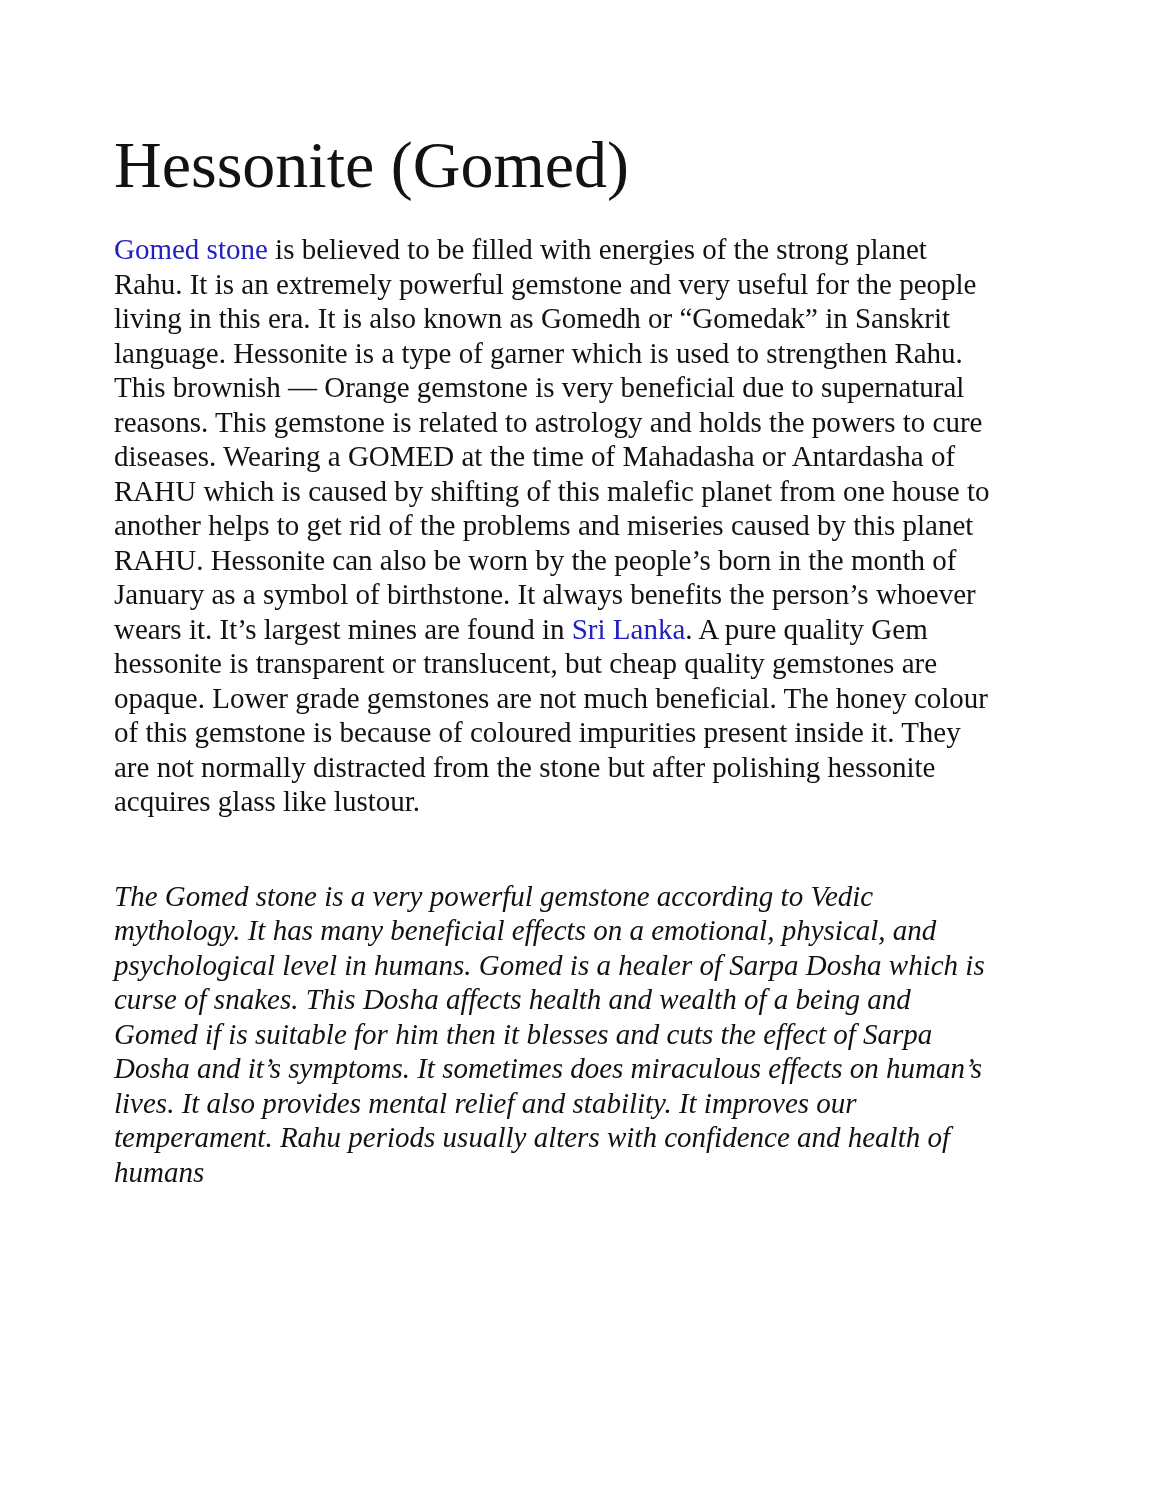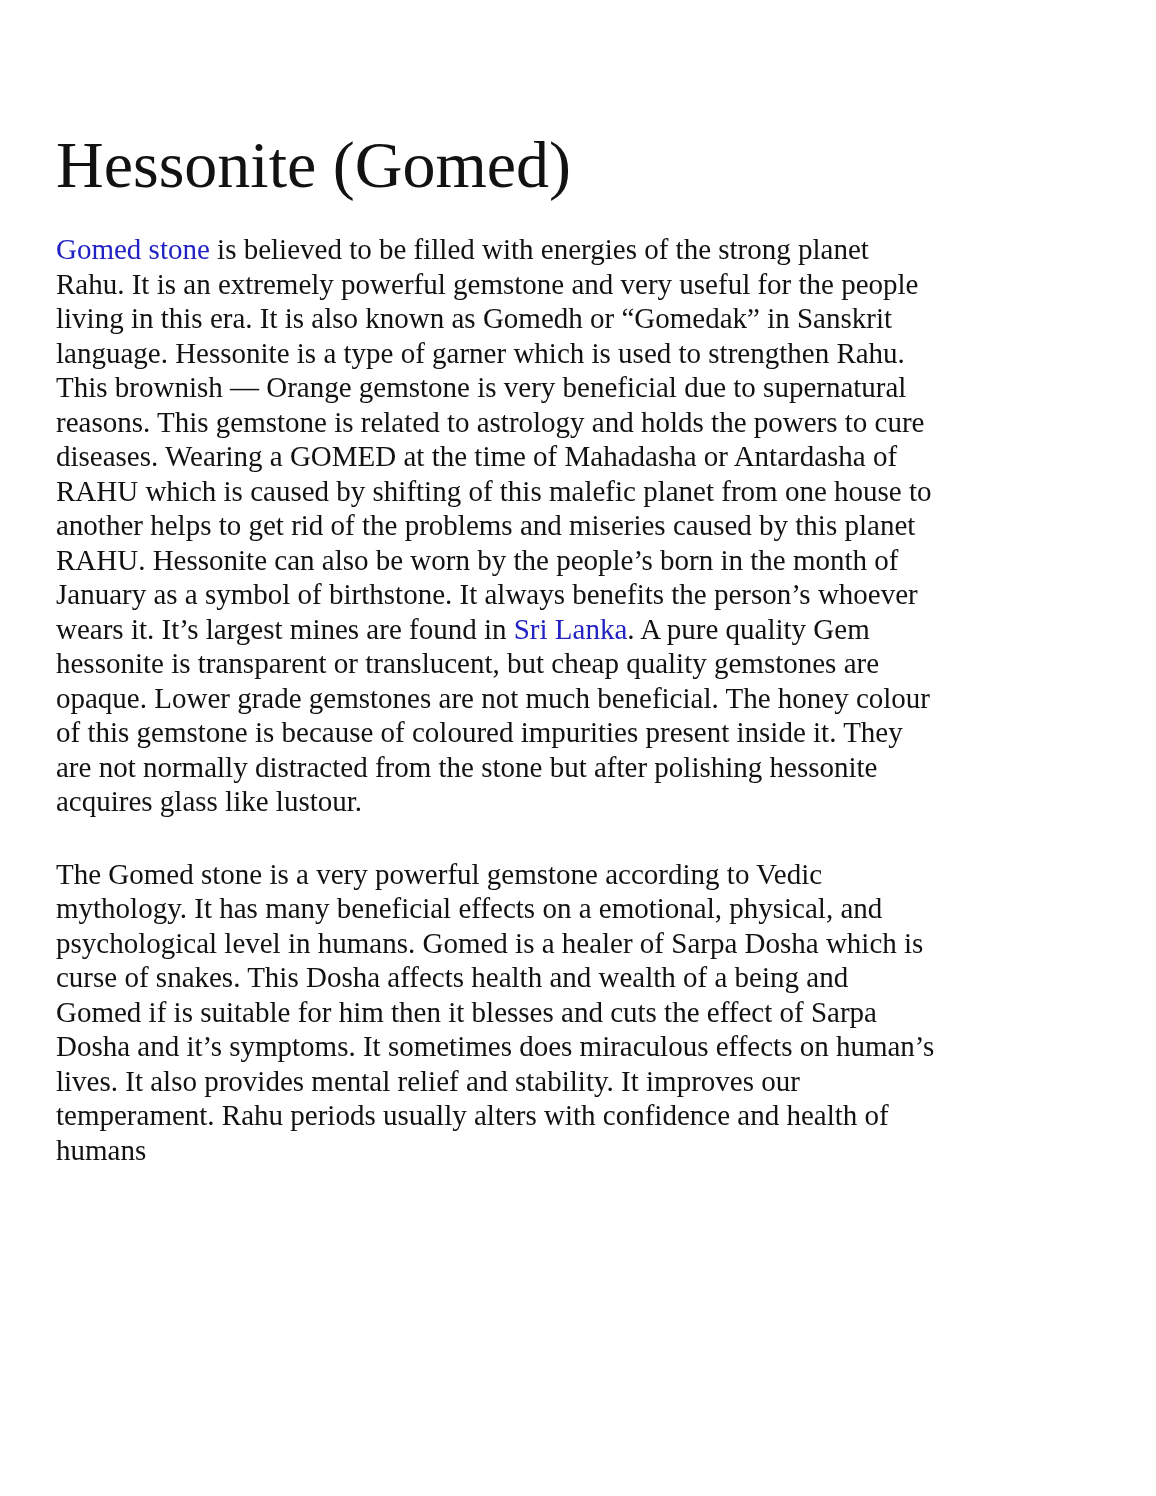--- a/index.html
+++ b/index.html
@@ -10,21 +10,21 @@
     width: 1156px;
     height: 1496px;
     background: var(--bg, #ffffff);
     overflow: hidden;
     font-family: "Liberation Serif", "DejaVu Serif", serif;
   }
   .page {
     box-sizing: border-box;
     width: 1156px;
     height: 1496px;
-    padding: 128px 136px 0 56px;
+    padding: 128px 136px 0 114px;
     background: var(--bg, #ffffff);
   }
   .title {
     margin: 0 0 30px 0;
     font-weight: normal;
     font-size: 66px;
     line-height: 74px;
     color: var(--fg, #121212);
   }
   .title-line {
@@ -34,21 +34,22 @@
   .article-body {
     width: 883px;
   }
   .para {
     margin: 0;
     font-size: 29px;
     line-height: 34.5px;
     color: var(--fg, #121212);
   }
   .para + .para {
-    margin-top: 38px;
+    margin-top: 60px;
+    font-style: italic;
   }
   .doc-link {
     color: var(--link, #2121c8);
     text-decoration: none;
     cursor: pointer;
   }
 </style>
 </head>
 <body>
 

